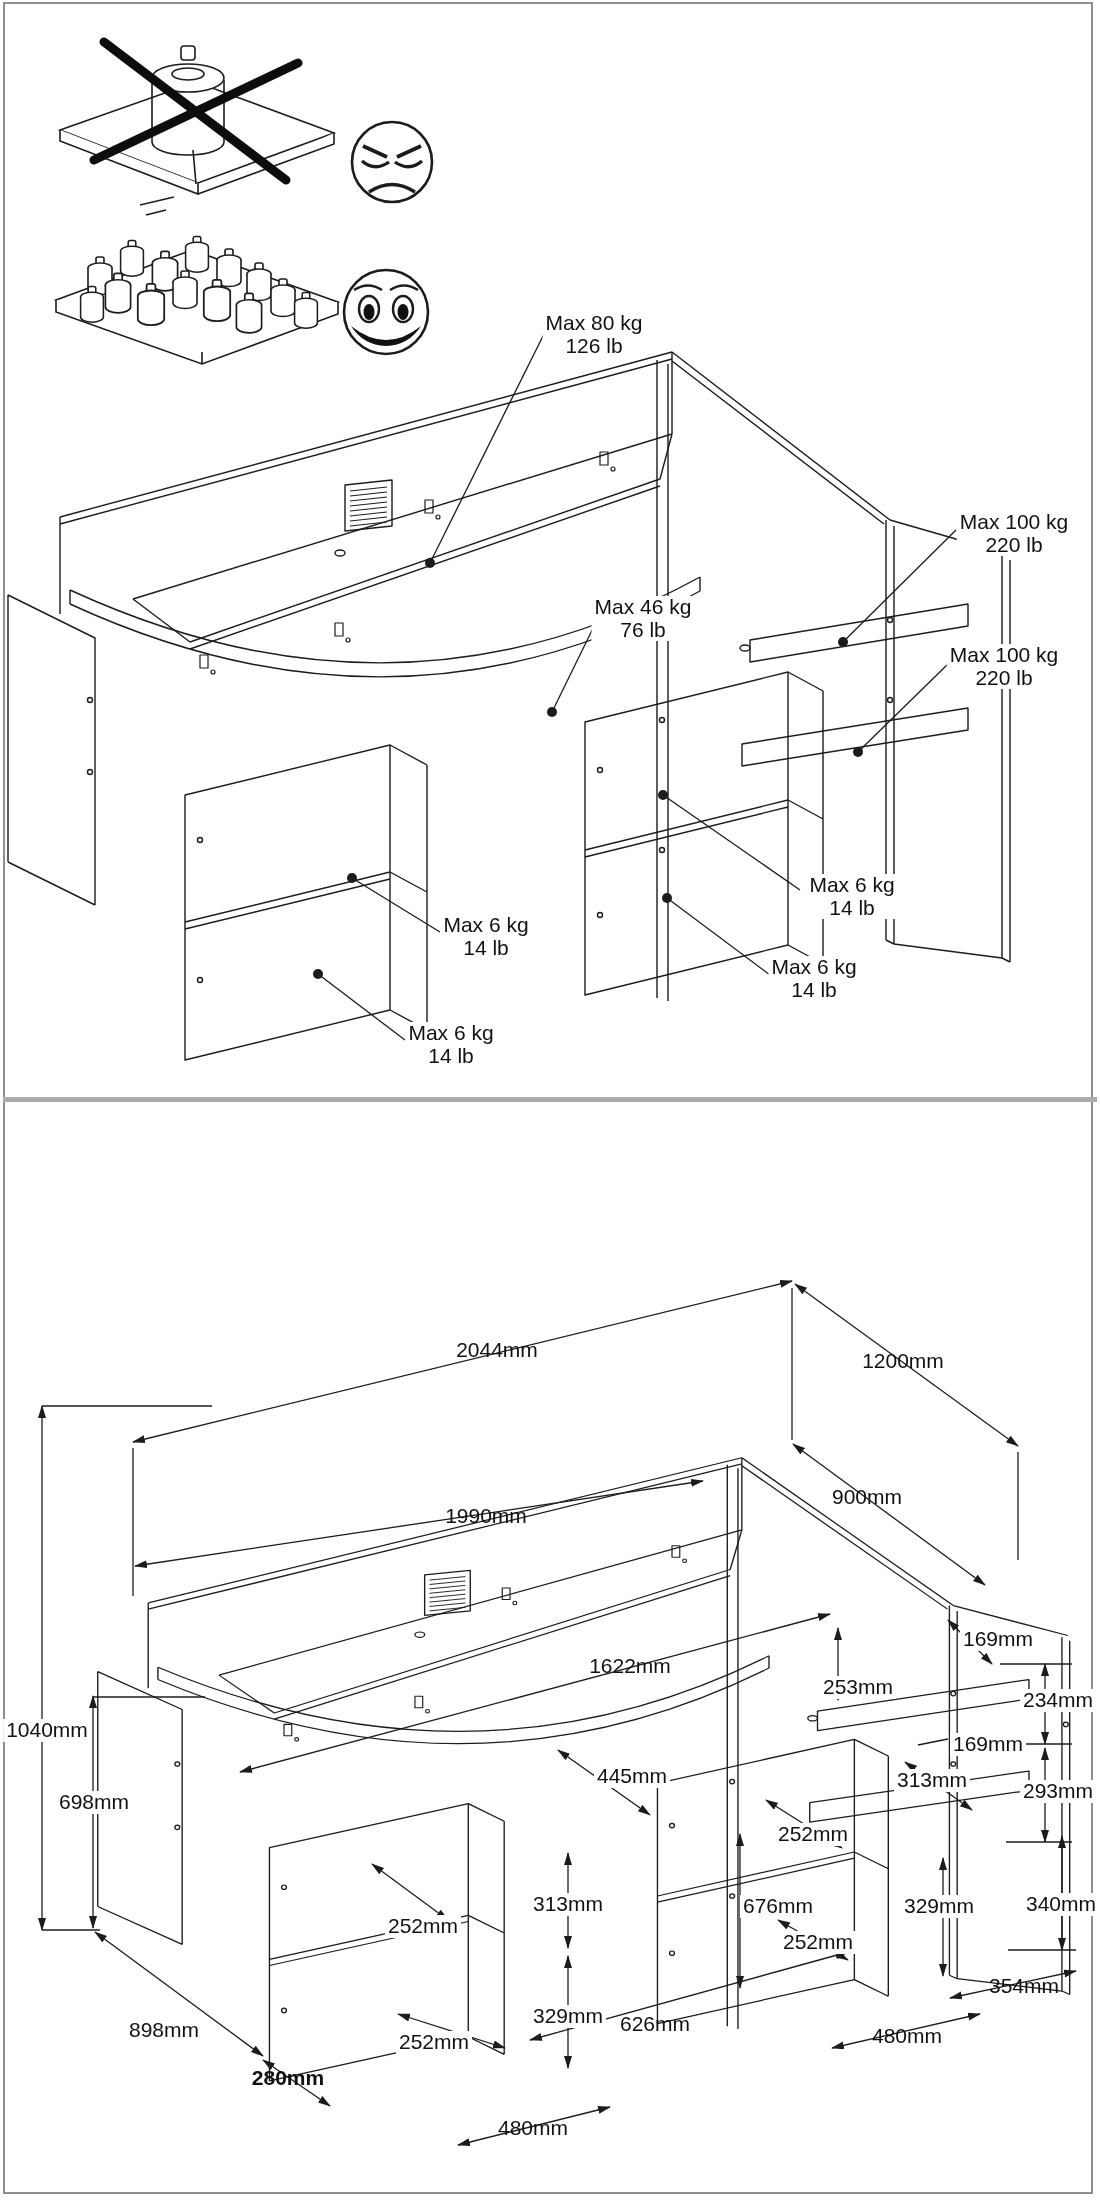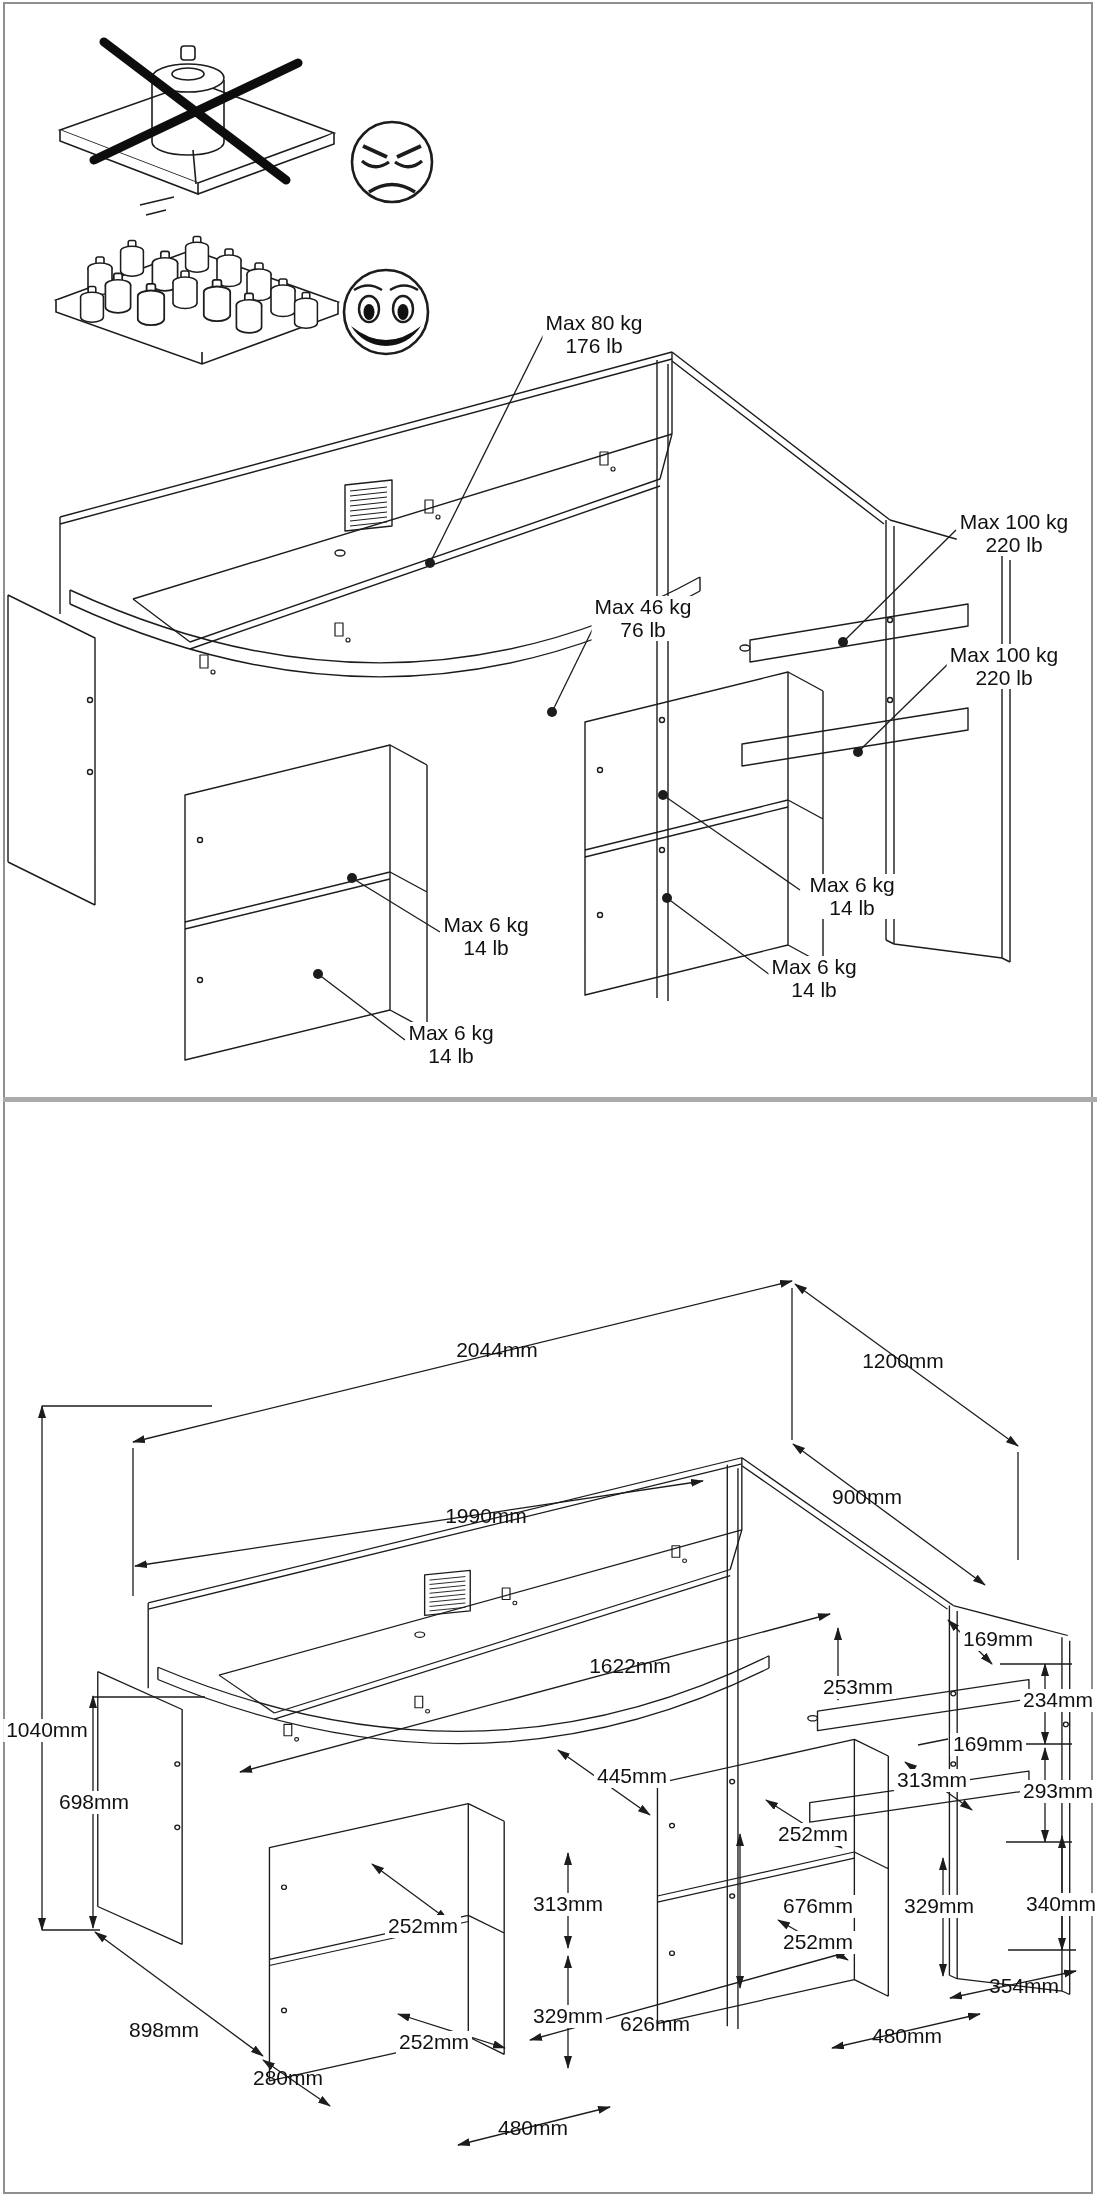--- a/index.html
+++ b/index.html
@@ -194,21 +194,21 @@
       <line x1="1000" y1="1744" x2="1072" y2="1744" stroke="#1c1c1c" stroke-width="1.3"></line>
       <line x1="1006" y1="1842" x2="1072" y2="1842" stroke="#1c1c1c" stroke-width="1.3"></line>
       <line x1="1008" y1="1950" x2="1076" y2="1950" stroke="#1c1c1c" stroke-width="1.3"></line>
       <line x1="42" y1="1930" x2="100" y2="1930" stroke="#1c1c1c" stroke-width="1.3"></line>
     </g>
 </svg>
 
 <div id="labels">
     <div class="label bg" style="left: 594px; top: 312px;">
       <div>Max 80 kg</div>
-      <div>176 lb</div>
+      <div>126 lb</div>
     </div>
     <div class="label bg" style="left: 643px; top: 596px;">
       <div>Max 46 kg</div>
       <div>76 lb</div>
     </div>
     <div class="label bg" style="left: 1014px; top: 511px;">
       <div>Max 100 kg</div>
       <div>220 lb</div>
     </div>
     <div class="label bg" style="left: 1004px; top: 644px;">
@@ -231,35 +231,35 @@
       <div>Max 6 kg</div>
       <div>14 lb</div>
     </div>
     <div class="label" style="left: 497px; top: 1339px;">2044mm</div>
     <div class="label" style="left: 903px; top: 1350px;">1200mm</div>
     <div class="label" style="left: 486px; top: 1505px;">1990mm</div>
     <div class="label" style="left: 867px; top: 1486px;">900mm</div>
     <div class="label bg" style="left: 47px; top: 1719px;">1040mm</div>
     <div class="label bg" style="left: 94px; top: 1791px;">698mm</div>
     <div class="label" style="left: 164px; top: 1975px; margin-top: 44px;">898mm</div>
-    <div class="label" style="left: 288px; top: 2067px;">280mm</div>
+    <div class="label" style="left: 288px; top: 2067px; font-weight: bold;">280mm</div>
     <div class="label" style="left: 630px; top: 1655px;">1622mm</div>
     <div class="label bg" style="left: 858px; top: 1656px; margin-top: 20px;">253mm</div>
     <div class="label bg" style="left: 998px; top: 1628px;">169mm</div>
     <div class="label bg" style="left: 1058px; top: 1689px;">234mm</div>
     <div class="label bg" style="left: 988px; top: 1733px;">169mm</div>
     <div class="label bg" style="left: 1058px; top: 1780px;">293mm</div>
     <div class="label bg" style="left: 1061px; top: 1869px; margin-top: 24px;">340mm</div>
     <div class="label bg" style="left: 632px; top: 1765px;">445mm</div>
     <div class="label bg" style="left: 932px; top: 1769px;">313mm</div>
     <div class="label bg" style="left: 813px; top: 1823px;">252mm</div>
     <div class="label bg" style="left: 568px; top: 1893px;">313mm</div>
     <div class="label bg" style="left: 423px; top: 1915px;">252mm</div>
     <div class="label bg" style="left: 568px; top: 2005px;">329mm</div>
     <div class="label bg" style="left: 434px; top: 2031px;">252mm</div>
     <div class="label" style="left: 655px; top: 2001px; margin-top: 12px;">626mm</div>
     <div class="label" style="left: 533px; top: 2117px;">480mm</div>
-    <div class="label bg" style="left: 778px; top: 1895px; margin-left: 40px;">676mm</div>
+    <div class="label bg" style="left: 778px; top: 1895px;">676mm</div>
     <div class="label bg" style="left: 818px; top: 1931px;">252mm</div>
     <div class="label bg" style="left: 939px; top: 1895px;">329mm</div>
     <div class="label" style="left: 1024px; top: 1975px;">354mm</div>
     <div class="label" style="left: 907px; top: 2025px;">480mm</div>
   </div>
 
 </body></html>

